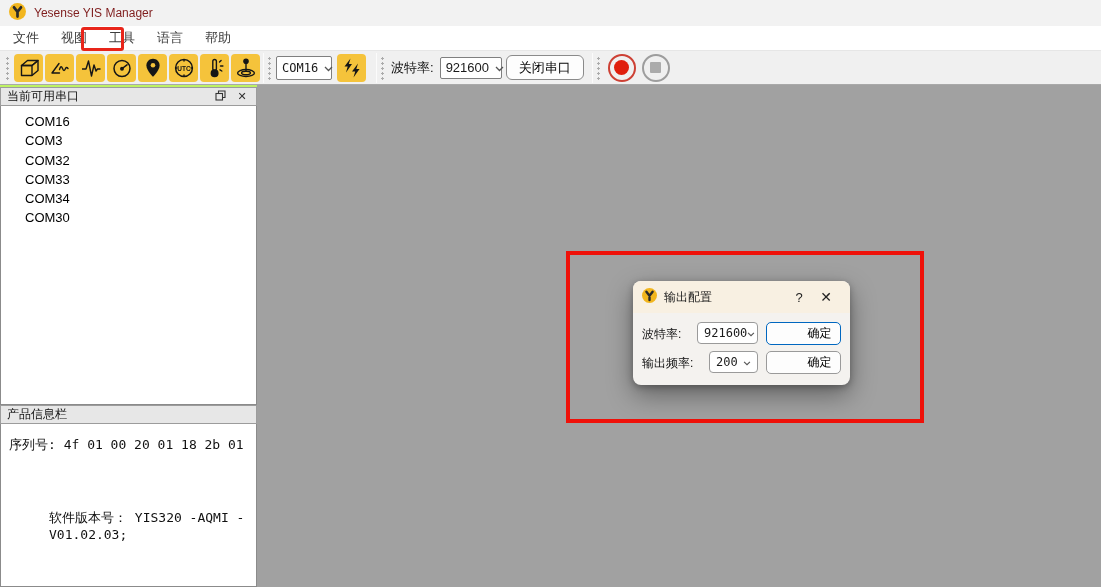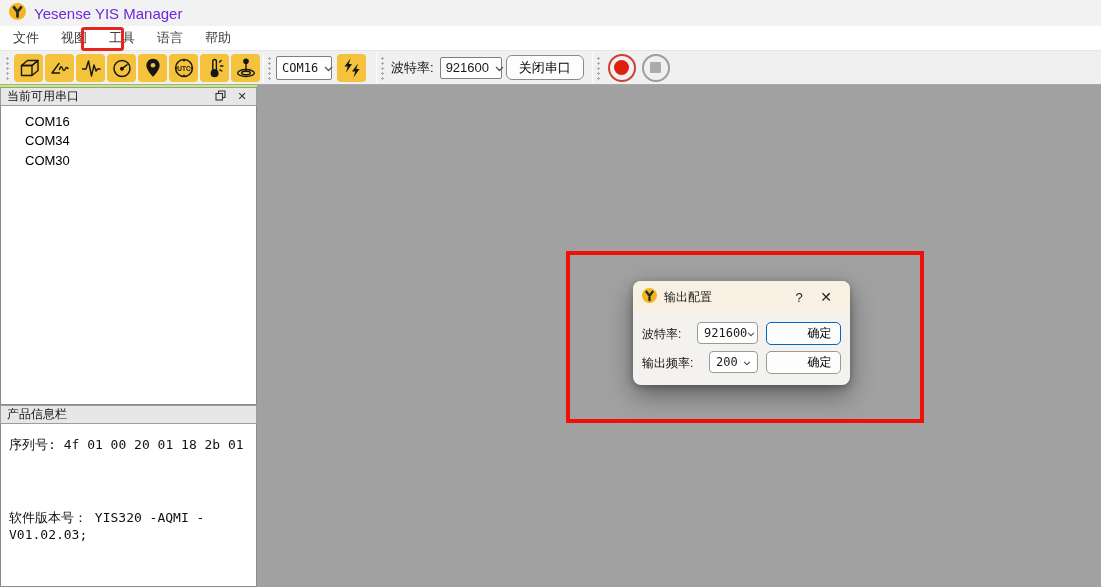--- a/index.html
+++ b/index.html
@@ -2,21 +2,21 @@
 <html><head>
 <meta charset="utf-8">
 <style>
   * { margin:0; padding:0; box-sizing:border-box; }
   html,body { width:1101px; height:587px; overflow:hidden; }
   body { font-family:"Liberation Sans",sans-serif; font-size:13px; color:#1a1a1a; }
   .window { position:relative; width:1101px; height:587px; background:#f0f0f0; }
 
   
   .titlebar { height:26px; background:#f2f2f2; display:flex; align-items:center; padding-left:9px; }
-  .titlebar .app-title { margin-left:8px; font-size:15px; color:#6d28d9; }
+  .titlebar .app-title { margin-left:8px; font-size:12px; color:#7f1d1d; }
 
   
   .menubar { height:25px; background:#ffffff; display:flex; align-items:center; padding-left:2px; border-bottom:1px solid #e6e6e6; position:relative;text-align:right; }
   .menu-item { padding:3px 11px; color:#3d3d3d; cursor:default; }
   .menu-annotation { position:absolute; left:81px; top:1px; width:43px; height:24px; border:3px solid #e8251a; border-radius:3px; pointer-events:none; }
 
   
   .toolbar { height:34px; background:#f0f0f0; border-bottom:1px solid #a9a9a9; display:flex; align-items:center; padding-left:3px; }
   .handle { width:5px; height:24px; margin:0 4px 0 2px;
             background-image:radial-gradient(circle,#ababab 1px, transparent 1.3px);
@@ -44,21 +44,21 @@
                display:flex; flex-direction:column; }
   .dock-header { height:19px; background:#e7e7e7; border:1px solid #9c9c9c; display:flex; align-items:center;
                  padding:0 6px; font-size:12px; color:#111; flex:none; margin-top:2px; }
   .dock-header .spacer { flex:1; }
   .dock-header .hdr-btn { width:16px; height:15px; display:flex; align-items:center; justify-content:center;
                           background:transparent; border:none; color:#333; font-size:11px; margin-left:6px; }
   .port-list { height:299px; flex:none; background:#fff; border:1px solid #8b8b8b; border-top:none; padding-top:6px; overflow:hidden; }
   .port-item { padding-left:24px; line-height:19.3px; font-size:13px; color:#000; }
   .info-area { flex:1; background:#fff; border:1px solid #8b8b8b; border-top:none; padding:12px 8px 0 8px;
                font-family:"DejaVu Sans Mono",monospace; font-size:13px; color:#111; }
-  .info-line2 { margin-top:55px; }
+  .info-line2 { margin-top:55px;margin-left:40px; }
 
   
   .workspace { position:absolute; left:257px; top:85px; width:844px; height:502px; background:#a1a1a1; }
   .dialog-annotation { position:absolute; left:566px; top:251px; width:358px; height:172px;
                        border:4px solid #ef1109; pointer-events:none; }
 
   
   .dialog { position:absolute; left:633px; top:281px; width:217px; height:104px; border-radius:8px;
             background:#f4f2ef; box-shadow:0 10px 26px rgba(0,0,0,.38), 0 2px 7px rgba(0,0,0,.28); font-size:12px; }
   .dialog-titlebar { height:28px; background:#f8f0e2; border-radius:8px 8px 0 0; display:flex; align-items:center; padding:16px 9px; }
@@ -220,20 +220,23 @@
           <path d="M3.5 3.5 V1 H10 V7.5 H7.5"></path>
               <rect x="1" y="3.5" width="6.5" height="6.5"></rect>
         </svg></span>
       </button>
       <button class="hdr-btn">
           <span>✕</span>
         </button>
     </div>
     <div class="port-list">
       <div class="port-item">COM16</div>
+      <div class="port-item">COM3</div>
+      <div class="port-item">COM32</div>
+      <div class="port-item">COM33</div>
       <div class="port-item">COM34</div>
       <div class="port-item">COM30</div>
     </div>
     <div class="dock-header" style="margin-top:0;">
       <span>产品信息栏</span>
     </div>
     <div class="info-area">
       <div>序列号: 4f 01 00 20 01 18 2b 01</div>
       <div class="info-line2">软件版本号：  YIS320 -AQMI -V01.02.03;</div>
     </div>

